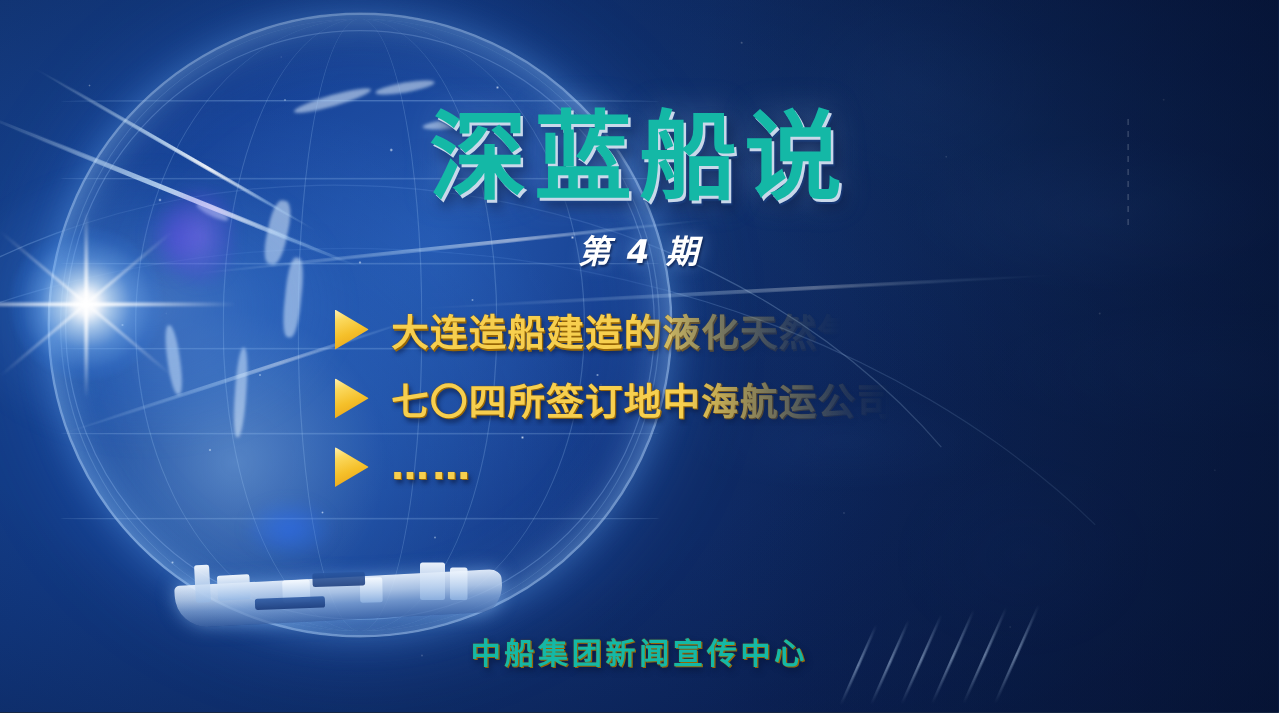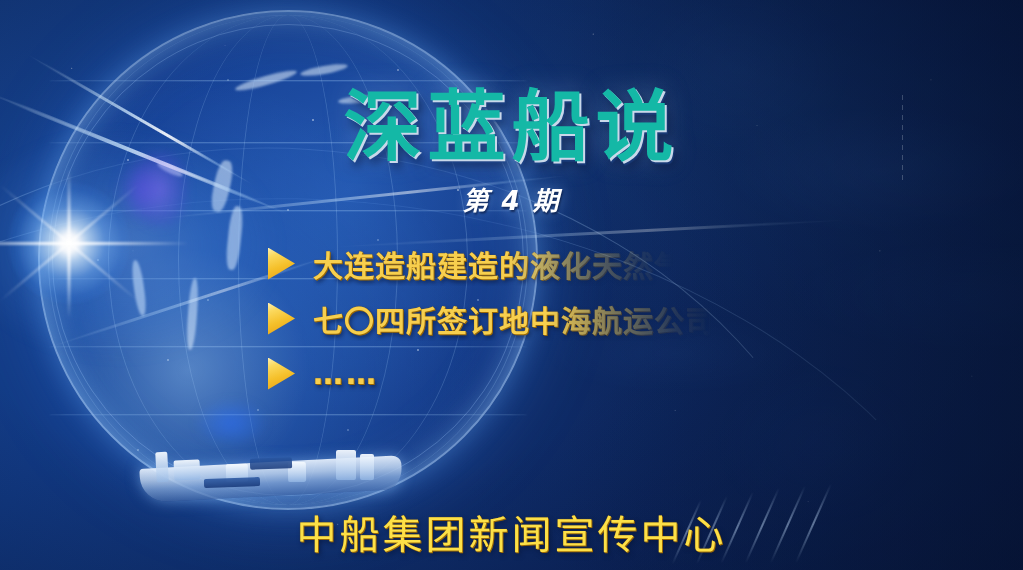--- a/index.html
+++ b/index.html
@@ -366,24 +366,24 @@
     letter-spacing: 3px;
     -webkit-mask-image: none;
     mask-image: none;
   }
 
   .footer {
     position: absolute;
     left: 0; right: 0;
     top: 503px;
     text-align: center;
-    font-weight: 400;
-    font-size: 40px;
+    font-weight: 700;
+    font-size: 24px;
     letter-spacing: 3px;
-    color: #fde047;
+    color: #14b8a6;
     text-shadow:
       0 0 1px #8a5c05,
       1px 1px 0 #9a6806,
       2px 3px 5px rgba(6,20,56,0.8);
   }
 
   
   .ray {
     position: absolute;
     width: 2px;

